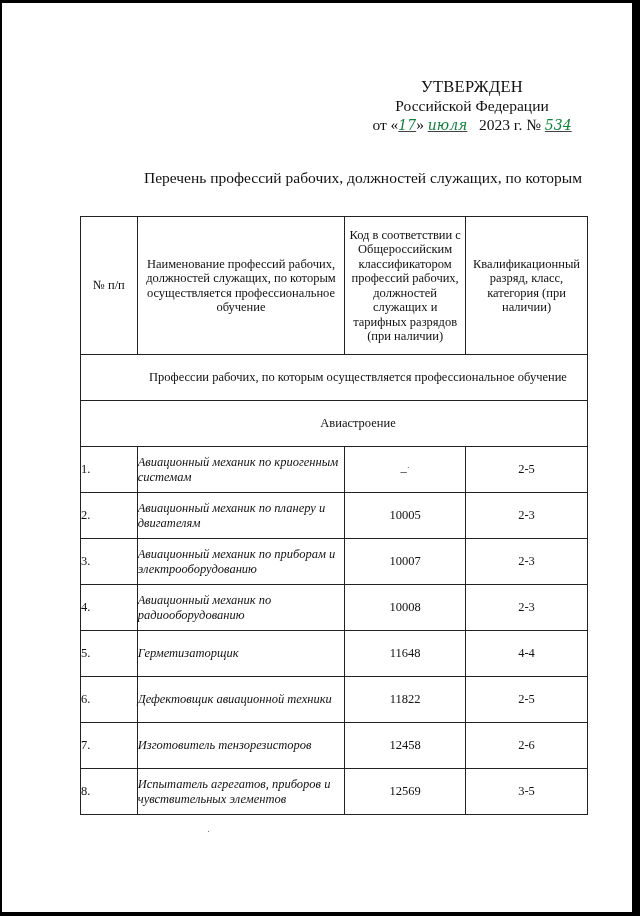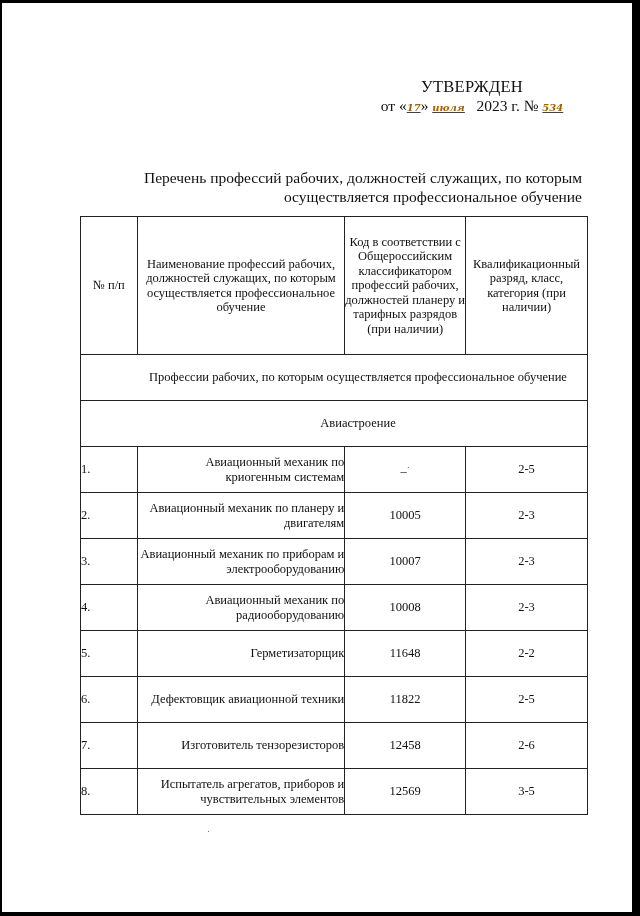--- a/index.html
+++ b/index.html
@@ -32,25 +32,24 @@
       font-size: 15.5px;
       line-height: 19px;
     }
     .approval .approved-title {
       font-size: 16.5px;
       letter-spacing: 0.3px;
     }
     .hand {
       font-family: "DejaVu Serif", serif;
       font-style: italic;
-      color: #a16207;
+      color: #15803d;
       text-decoration: underline;
       text-decoration-color: #444;
-      font-size: 10px;
-      font-weight: bold;
+      font-size: 14px;
     }
     .doc-title {
       position: absolute;
       left: 80px;
       top: 165px;
       width: 500px;
       text-align: right;
       font-size: 15.5px;
       line-height: 19px;
     }
@@ -74,21 +73,21 @@
     th.c-code { width: 120px; text-align: center; }
     th.c-rank { width: 121px; text-align: center; }
     tr.header-row th { height: 137px; }
     tr.section-row td {
       height: 45px;
       text-align: center;
       padding-left: 48px;
     }
     tr.data-row td { height: 45px; }
     td.num { padding-left: 6px; text-align: left; }
-    td.name { padding-left: 7px; text-align: right; }
+    td.name { padding-left: 7px; text-align: left; font-style: italic; }
     td.code { text-align: center; }
     td.rank { text-align: center; }
     .marker {
       font-size: 9px;
       vertical-align: super;
     }
     .footer-label {
       position: absolute;
       left: 68px;
       top: 916px;
@@ -102,39 +101,39 @@
       background: #777;
     }
   </style>
 </head>
 <body>
 
 <div class="page">
 
   <div class="approval">
     <div class="approved-title">УТВЕРЖДЕН</div>
+    <div>Российской Федерации</div>
     <div>
       <span>от «</span><span class="hand">17</span><span>»</span>
       <span class="hand">июля</span>&nbsp;&nbsp;
       <span>2023 г. №</span>
       <span class="hand">534</span>
     </div>
   </div>
 
   <div class="doc-title">
     <div>Перечень профессий рабочих, должностей служащих, по которым</div>
-    <div>осуществляется профессиональное обучение</div>
   </div>
 
   <table class="main">
     <tbody>
         <tr class="header-row">
       <th class="c-num">№ п/п</th>
       <th class="c-name">Наименование профессий рабочих, должностей служащих, по которым осуществляется профессиональное обучение</th>
-      <th class="c-code">Код в соответствии с Общероссийским классификатором профессий рабочих, должностей планеру и тарифных разрядов (при наличии)</th>
+      <th class="c-code">Код в соответствии с Общероссийским классификатором профессий рабочих, должностей служащих и тарифных разрядов (при наличии)</th>
       <th class="c-rank">Квалификационный разряд, класс, категория (при наличии)</th>
     </tr>
     <tr class="section-row">
       <td colspan="4">Профессии рабочих, по которым осуществляется профессиональное обучение</td>
     </tr>
     <tr class="section-row">
       <td colspan="4">Авиастроение</td>
     </tr>
     <tr class="data-row">
       <td class="num">1.</td>
@@ -157,21 +156,21 @@
     <tr class="data-row">
       <td class="num">4.</td>
       <td class="name">Авиационный механик по радиооборудованию</td>
       <td class="code">10008</td>
       <td class="rank">2-3</td>
     </tr>
     <tr class="data-row">
       <td class="num">5.</td>
       <td class="name">Герметизаторщик</td>
       <td class="code">11648</td>
-      <td class="rank">2-2</td>
+      <td class="rank">4-4</td>
     </tr>
     <tr class="data-row">
       <td class="num">6.</td>
       <td class="name">Дефектовщик авиационной техники</td>
       <td class="code">11822</td>
       <td class="rank">2-5</td>
     </tr>
     <tr class="data-row">
       <td class="num">7.</td>
       <td class="name">Изготовитель тензорезисторов</td>

